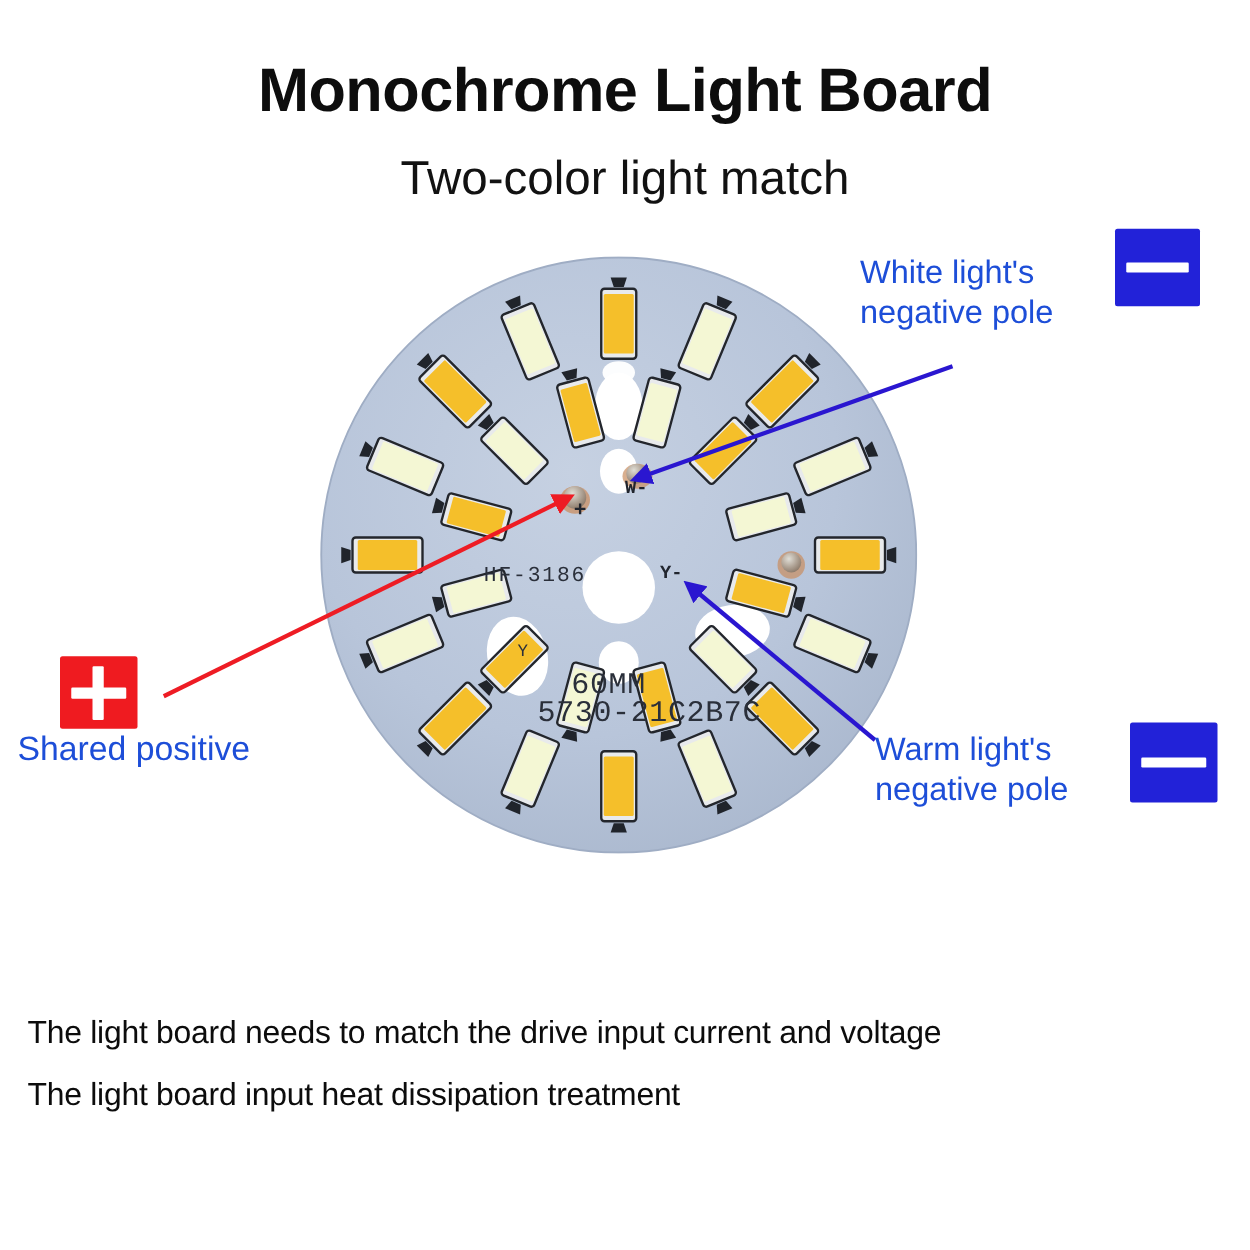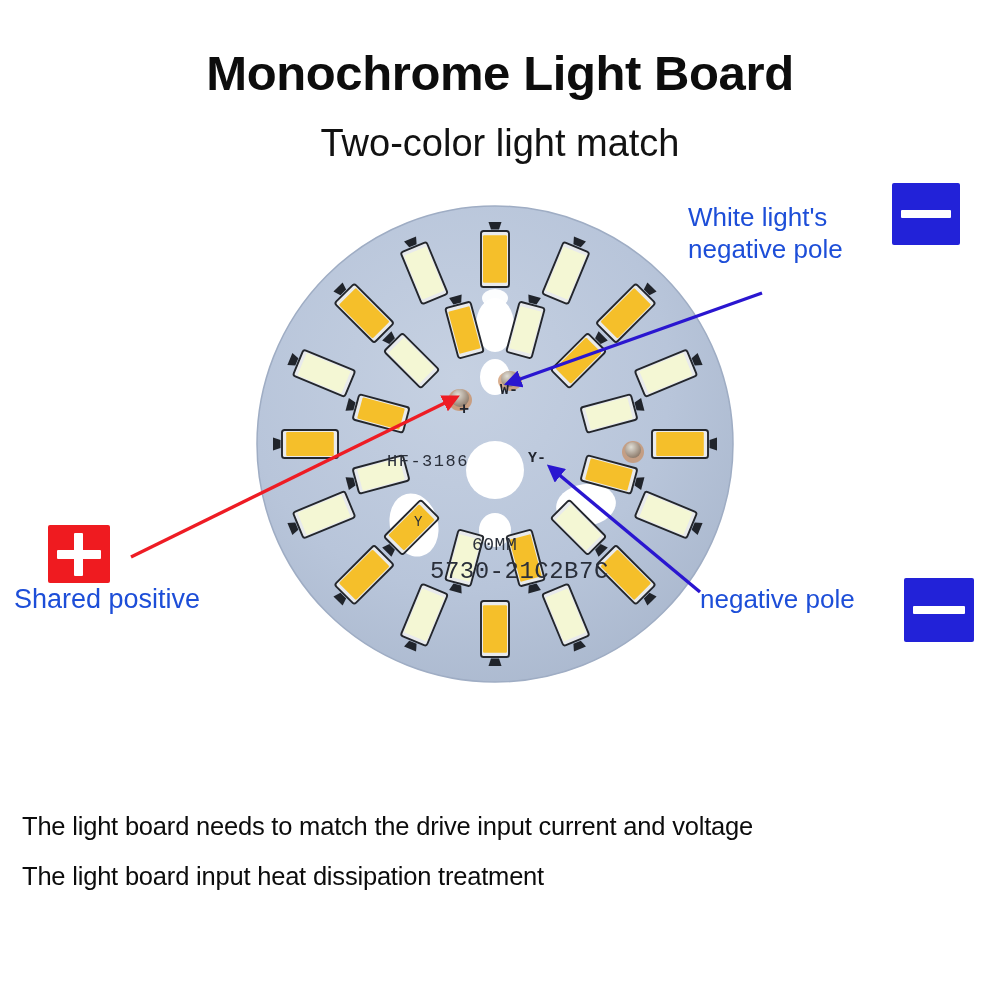--- a/index.html
+++ b/index.html
@@ -115,21 +115,21 @@
   }
 
   
   .silk {
     position: absolute;
     font-family: "Liberation Mono", monospace;
     color: #2a2f3a;
     white-space: nowrap;
   }
   .silk-part  { left: 366px; top: 452px; font-size: 17px; letter-spacing: 1.5px; margin-left: 21px; }
-  .silk-size  { left: 472px; top: 535px; font-size: 18px; letter-spacing: 0.5px; }
+  .silk-size  { left: 457px; top: 535px; font-size: 24px; letter-spacing: 0.5px; }
   .silk-model { left: 430px; top: 558px; font-size: 24px; letter-spacing: 0.5px; }
   .silk-pad   { font-size: 15px; font-weight: bold; color: #21252e; }
   .silk-pad-plus   { left: 459px; top: 400px; font-size: 17px; }
   .silk-pad-wneg   { left: 500px; top: 382px; }
   .silk-pad-yneg   { left: 528px; top: 450px; }
   .silk-mark-y1    { left: 414px; top: 514px; font-size: 14px; color: #2b303a; }
 </style>
 </head>
 <body>
 
@@ -346,20 +346,21 @@
 
   <div class="callout callout-white-neg">
     <div>White light's</div>
     <div>negative pole</div>
   </div>
   <div class="chip chip-minus chip-white-neg">
     <div class="bar bar-h"></div>
   </div>
 
   <div class="callout callout-warm-neg">
+    <div>Warm light's</div>
     <div>negative pole</div>
   </div>
   <div class="chip chip-minus chip-warm-neg">
     <div class="bar bar-h"></div>
   </div>
 
   <div class="chip chip-plus chip-plus-box">
     <div class="bar bar-h"></div>
     <div class="bar bar-v"></div>
   </div>

